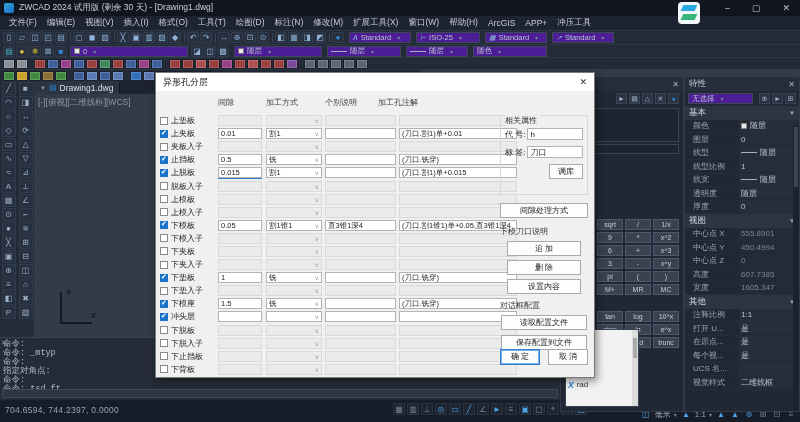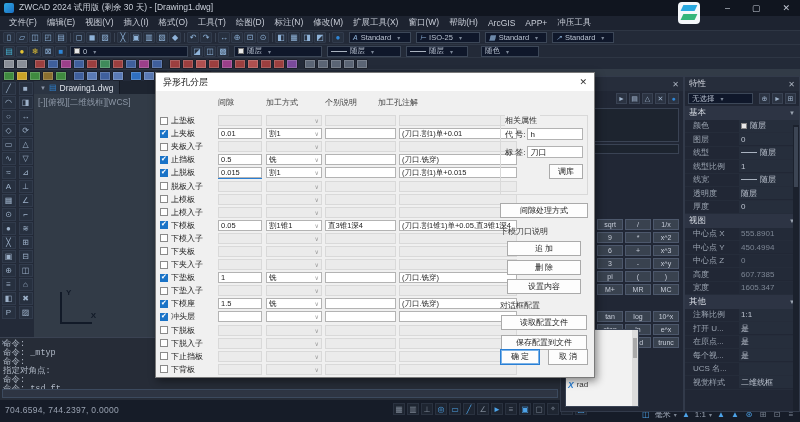--- a/index.html
+++ b/index.html
@@ -22,21 +22,21 @@
 #tb1{top:30px;height:14px}
 #tb2{top:44px;height:13px}
 #tb3{top:57px;height:12px}
 #tb4{top:69px;height:12px;width:420px}
 .ticon{width:12px;height:11px;display:flex;align-items:center;justify-content:center;color:#8fb3d9;font-size:8px;background:#27303f;border:1px solid #313b4c;border-radius:1px;flex:none}
 .ticon.sep{width:4px;background:none;border:none}
 .ticon.sep::before{content:"";width:1px;height:9px;background:#3a4454;margin:auto}
 .ticon.blue{color:#2f86d6}
 .ticon.yel{color:#e3c235}
 .ticon.cy{color:#49b7d8}
-.combo{display:flex;align-items:center;background:#0f172a;border:1px solid #3c4758;color:#b9c2d0;height:11px;font-size:7.5px;padding:0 3px;flex:none}
+.combo{display:flex;align-items:center;background:#4c1d95;border:1px solid #3c4758;color:#b9c2d0;height:11px;font-size:7.5px;padding:0 3px;flex:none}
 .combo .arr{margin-left:6px;color:#7c8798;font-size:6px}
 .combo .cic{color:#8fb3d9;margin-right:3px;font-size:7px}
 .combo .lnglyph{width:16px;border-top:1px solid #aab3c0;margin-right:3px}
 .combo .swt{width:6px;height:6px;background:#e8e8e8;border:1px solid #777;margin-right:3px}
 .tile{width:12px;height:10px;border-radius:1px;border:1px solid #1b202b;flex:none;background:#5b6575;box-shadow:inset 0 0 0 1px rgba(255,255,255,.18)}
 .tile.sep{width:4px;background:none!important;border:none;box-shadow:none}
 
 .lefttools{position:absolute;left:0;top:81px;width:34px;height:256px;background:#232a38;display:flex;z-index:4}
 .lcol{width:17px;display:flex;flex-direction:column;align-items:center;padding-top:1px}
 .ltool{width:14px;height:13px;margin-bottom:1px;display:flex;align-items:center;justify-content:center;background:#27303f;border:1px solid #313b4c;color:#9db1c9;font-size:8px;flex:none}
@@ -267,21 +267,21 @@
   <span class="combo" style="width:74px;margin-left:4px">
     <span class="lnglyph"></span>
       <span>随层</span>
       <span class="arr">▾</span>
   </span>
   <span class="combo" style="width:62px;margin-left:4px">
     <span class="lnglyph"></span>
       <span>随层</span>
       <span class="arr">▾</span>
   </span>
-  <span class="combo" style="width:58px;margin-left:12px">
+  <span class="combo" style="width:74px;margin-left:4px">
     <span>随色</span>
       <span class="arr">▾</span>
   </span>
 </div>
 
 <div class="tbrow" id="tb3">
 
 <span class="tile" style="background: rgb(138, 143, 152);"></span>
     <span class="tile" style="background: rgb(138, 143, 152);"></span>
     <span class="tile sep"></span>

